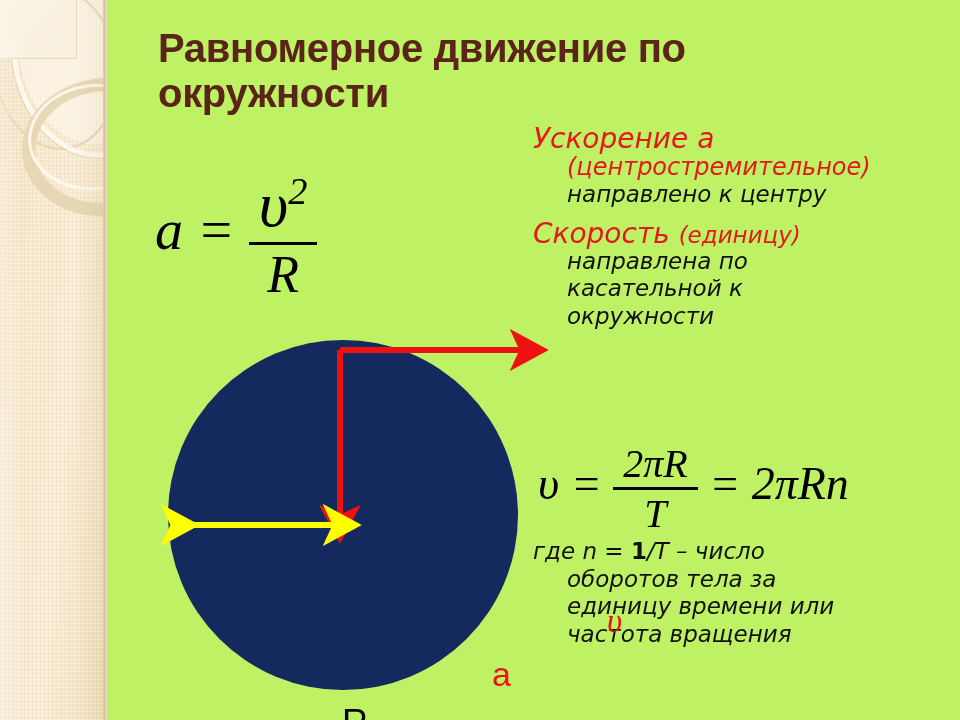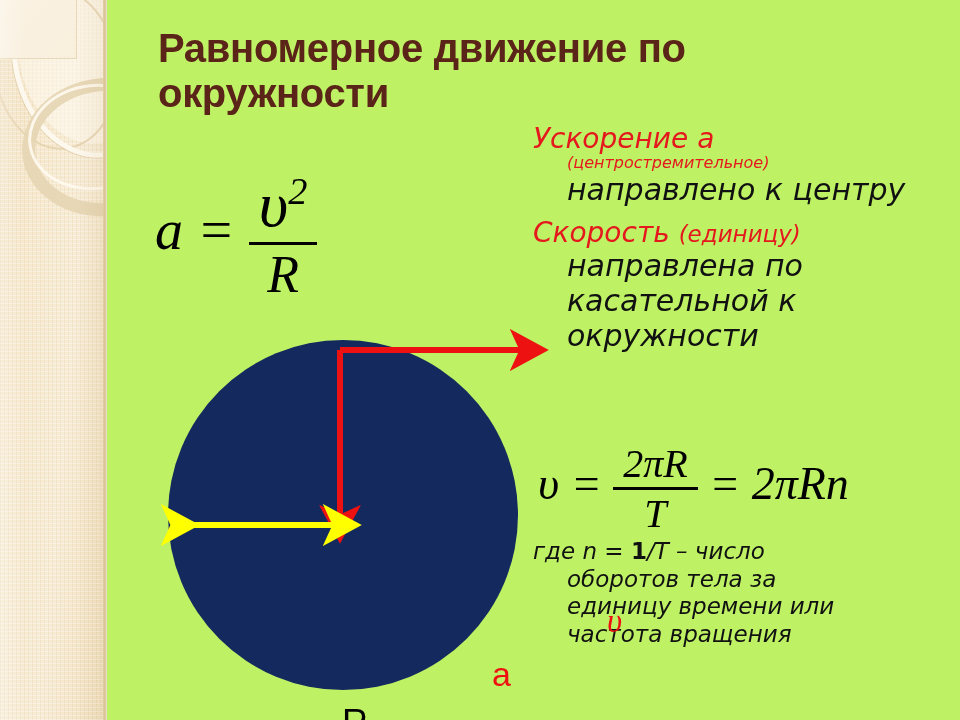--- a/index.html
+++ b/index.html
@@ -99,22 +99,22 @@
 
   
   .textcol{
     position:absolute;left:533px;top:124px;width:420px;
     font-family:"DejaVu Sans", sans-serif;
     font-style:italic;
   }
   .blk{margin:0 0 2px 0;}
   .lead{color:#e4181d;font-size:28px;line-height:1.06;}
   .lead .small{font-size:23px;}
-  .sub{color:#e4181d;font-size:16px;line-height:1.12;padding-left:34px;}
-  .body{color:#111;font-size:30px;line-height:1.18;padding-left:34px;}
+  .sub{color:#e4181d;font-size:24px;line-height:1.12;padding-left:34px;}
+  .body{color:#111;font-size:23px;line-height:1.18;padding-left:34px;}
   .gap{height:9px;}
 
   .bottomtext{
     position:absolute;left:533px;top:538px;width:420px;
     font-family:"DejaVu Sans", sans-serif;font-style:italic;
     color:#111;font-size:23px;line-height:1.2;
   }
   .bottomtext .ind{padding-left:34px;display:block;}
   .bold{font-weight:bold;font-style:normal;}
 

